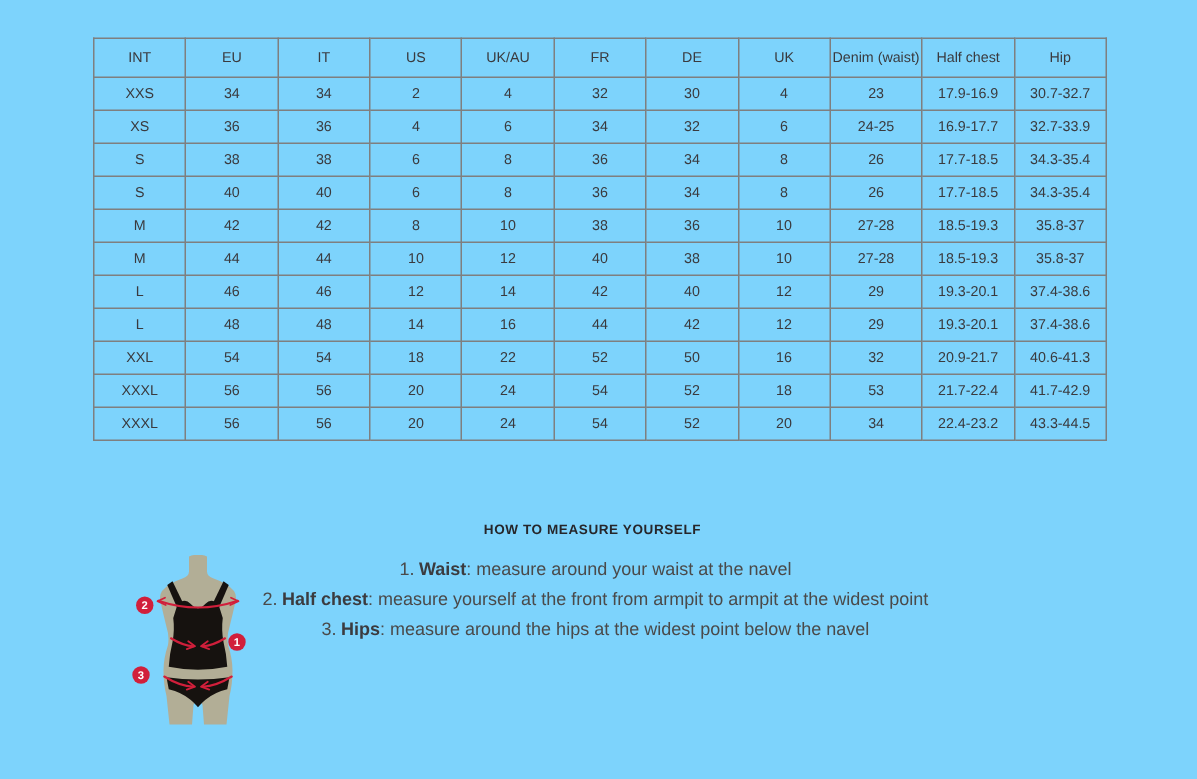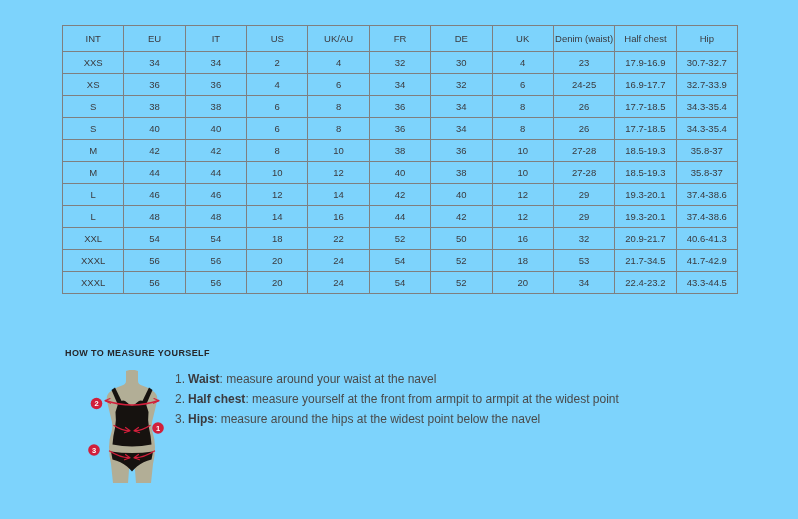--- a/index.html
+++ b/index.html
@@ -37,20 +37,21 @@
   table.size-table th { height: 26px; }
   table.size-table td { height: 22px; }
 
   
   .measure-section {
     position: absolute;
     left: 65px;
     top: 348px;
     width: 660px;
     height: 165px;
+    text-align: center;
   }
   .measure-title {
     margin: 0;
     font-size: 9px;
     font-weight: 700;
     letter-spacing: 0.4px;
     color: #26262a;
   }
   .figure-wrap {
     position: absolute;
@@ -226,21 +227,21 @@
         <tr>
           <td>XXXL</td>
           <td>56</td>
           <td>56</td>
           <td>20</td>
           <td>24</td>
           <td>54</td>
           <td>52</td>
           <td>18</td>
           <td>53</td>
-          <td>21.7-34.5</td>
+          <td>21.7-22.4</td>
           <td>41.7-42.9</td>
         </tr>
         <tr>
           <td>XXXL</td>
           <td>56</td>
           <td>56</td>
           <td>20</td>
           <td>24</td>
           <td>54</td>
           <td>52</td>

